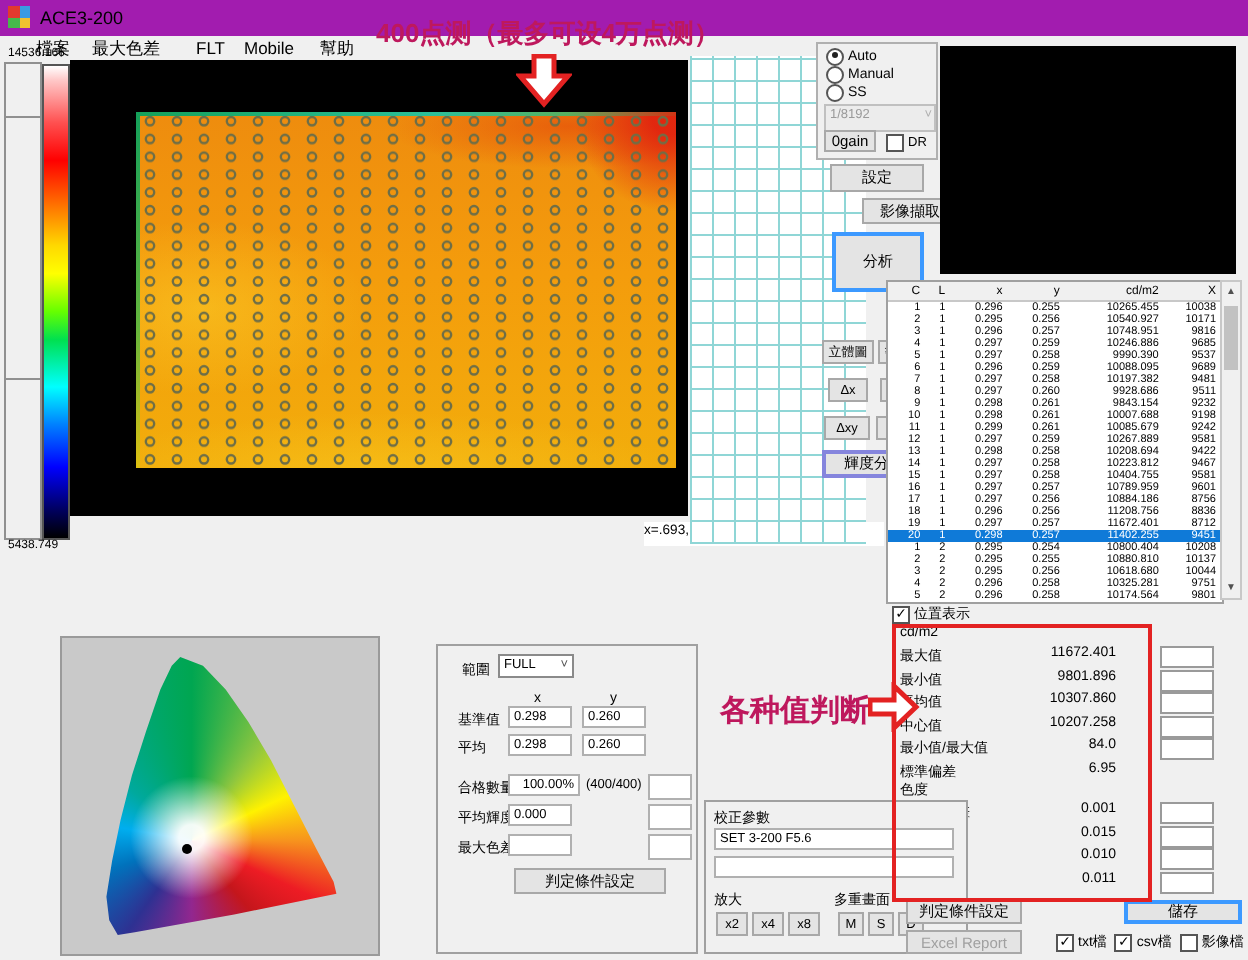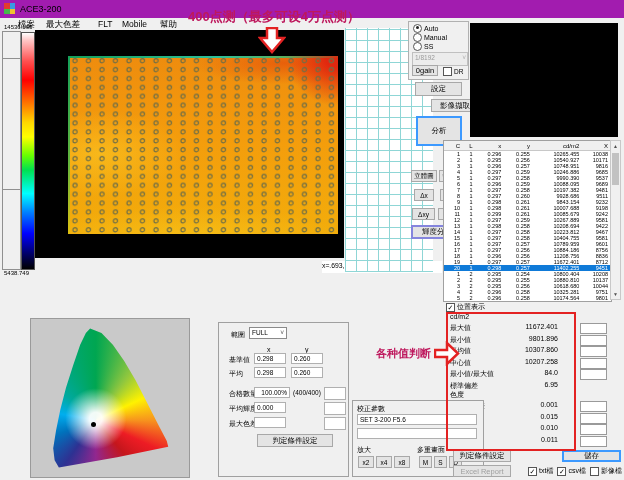--- a/index.html
+++ b/index.html
@@ -69,21 +69,21 @@
   .ckrow{display:flex;gap:2px;align-items:center;font-size:7px;}
   
   .res-title{font-size:7px;}
   .res-row{position:absolute;left:450px;width:108px;height:10px;font-size:7px;}
   .res-row .lbl{position:absolute;left:0;}
   .res-row .val{position:absolute;right:0;text-align:right;}
   .jbox{position:absolute;left:580px;width:25px;height:9px;background:#fff;border:1px solid #9a9a9a;}
   
   .red{color:#be185d;font-weight:bold;}
   .ann-top{left:188px;top:8px;font-size:13px;z-index:99;}
-  .ann-side{left:376px;top:346px;font-size:11px;z-index:99;}
+  .ann-side{left:360px;top:346px;font-size:15px;z-index:99;}
   .red-rect{left:446px;top:312px;width:126px;height:135px;border:2px solid #e32222;z-index:98;}
   .ann-arrow{z-index:99;}
   
   .cie-panel{left:30px;top:318px;width:158px;height:158px;background:#c9c9c9;border:1px solid #9a9a9a;}
   .cie-shape{position:absolute;left:8px;top:5px;width:142px;height:148px;
     clip-path:polygon(36% 3%,44% 6%,52% 14%,60% 25%,68% 38%,76% 53%,84% 68%,90% 79%,91% 83%,55% 90%,20% 96%,14% 97%,11% 92%,10% 84%,12% 72%,15% 58%,19% 43%,24% 28%,29% 14%,33% 6%);
     background:
       radial-gradient(circle at 40% 64%, rgba(255,255,255,.95) 0 5%, rgba(255,255,255,0) 24%),
       conic-gradient(from 0deg at 40% 65%, #00a651 0deg,#8dc63f 35deg,#fff200 65deg,#f7941d 90deg,#ed1c24 115deg,#c4161c 140deg,#92278f 180deg,#2e3192 215deg,#0072bc 250deg,#00aeef 280deg,#00a99d 310deg,#00a651 360deg);}
   .cie-dot{position:absolute;left:60px;top:103px;width:5px;height:5px;background:#000;border-radius:50%;}

